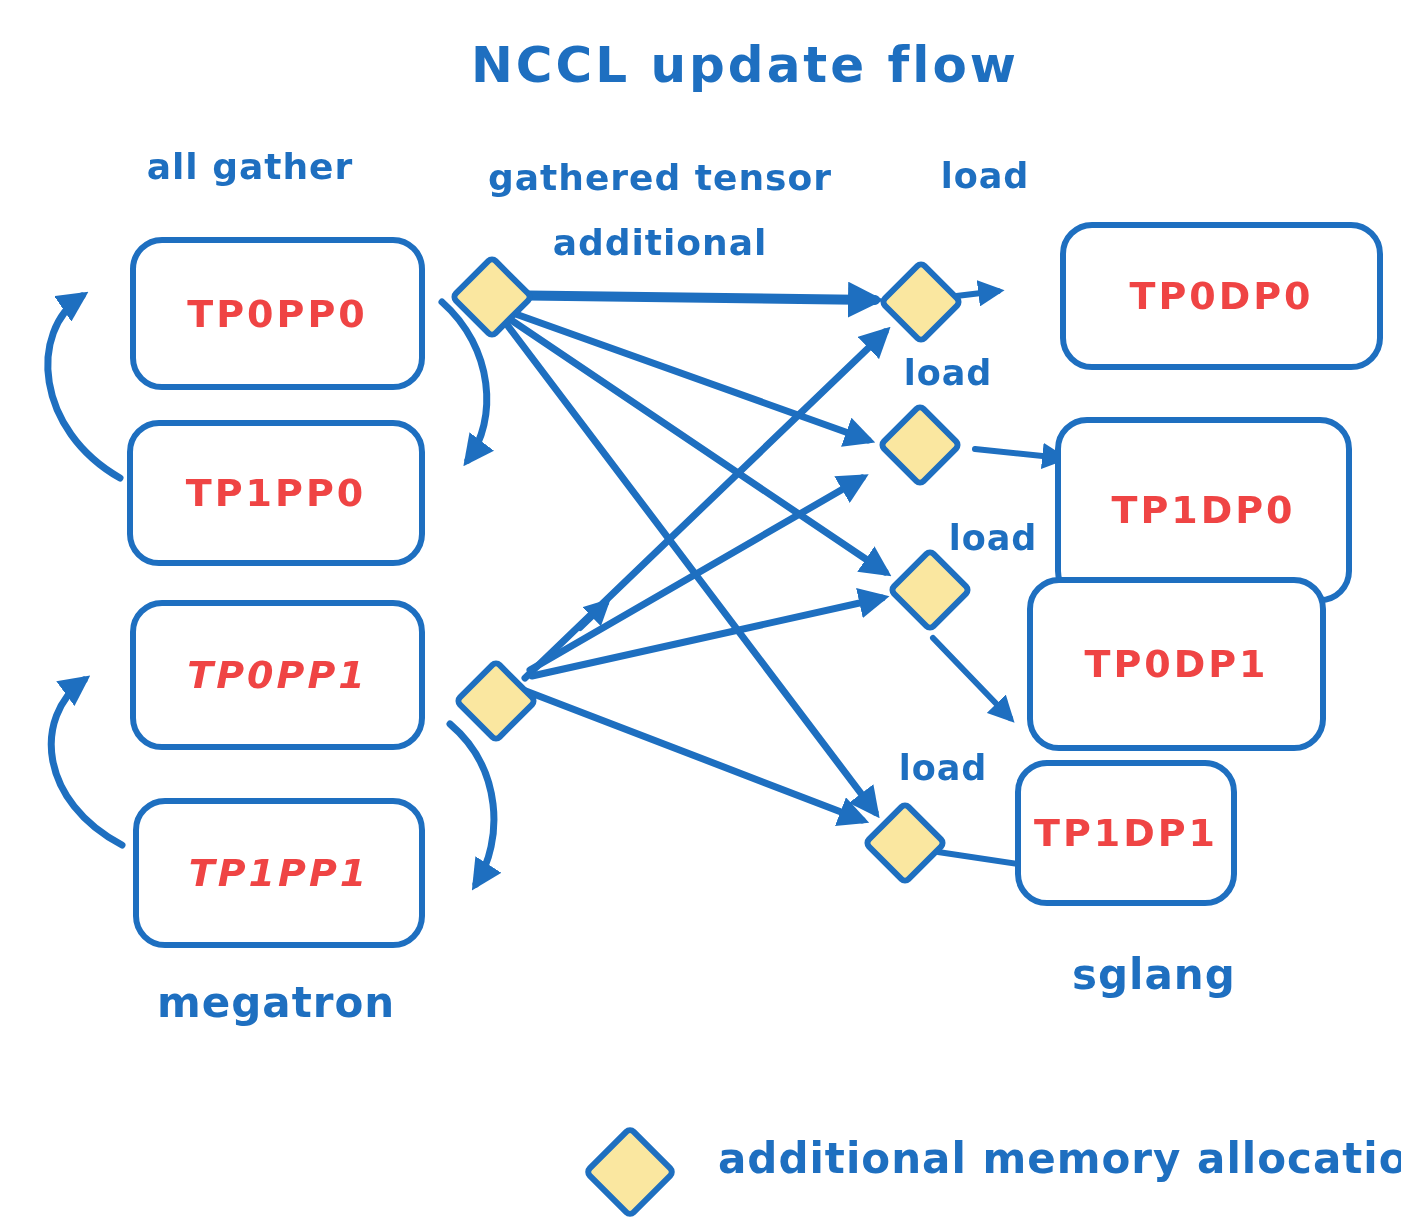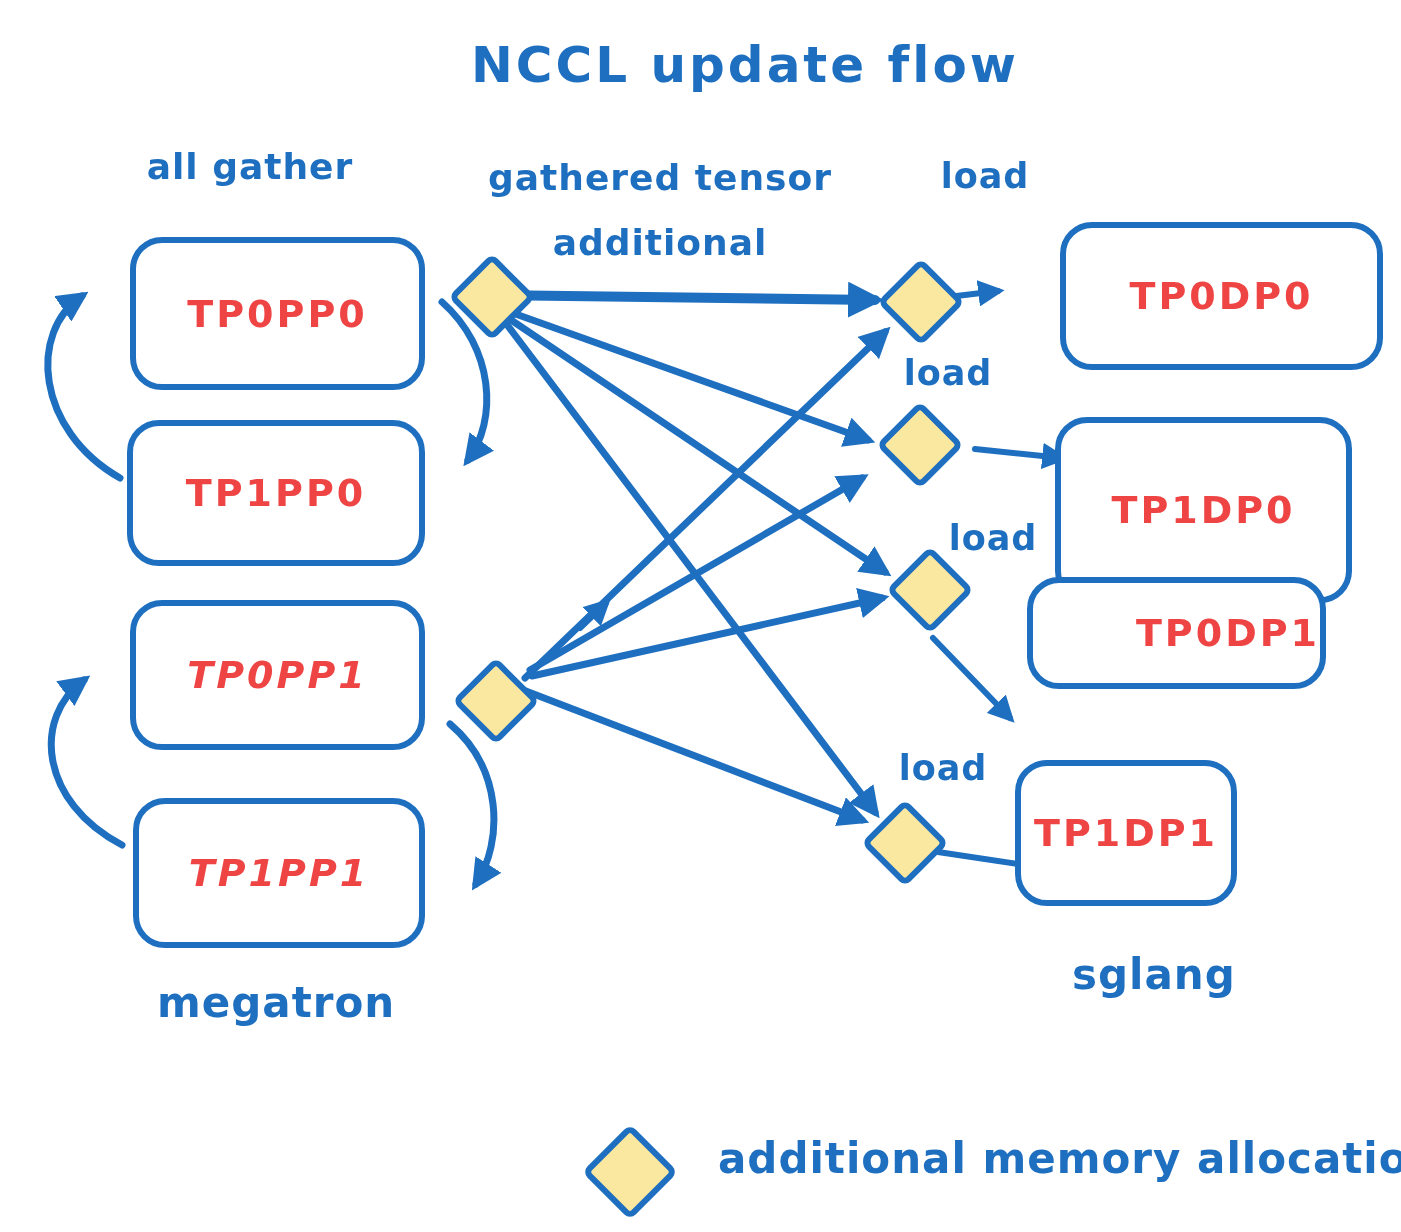--- a/index.html
+++ b/index.html
@@ -117,21 +117,21 @@
   <div class="abs node" style="left:133px;top:798px;width:292px;height:150px;font-style:italic;">
     <span class="nlabel">TP1PP1</span>
   </div>
 
   <div class="abs node" style="left:1017px;top:222px;width:323px;height:148px;margin-left:43px;">
     <span class="nlabel">TP0DP0</span>
   </div>
   <div class="abs node" style="left:1055px;top:417px;width:297px;height:186px;">
     <span class="nlabel">TP1DP0</span>
   </div>
-  <div class="abs node" style="left:1027px;top:577px;width:299px;height:112px;justify-content:flex-end;">
+  <div class="abs node" style="left:1027px;top:577px;width:299px;height:174px;">
     <span class="nlabel">TP0DP1</span>
   </div>
   <div class="abs node" style="left:1015px;top:760px;width:222px;height:146px;">
     <span class="nlabel">TP1DP1</span>
   </div>
 
   <div class="abs diamond d-norm" style="left:461px;top:266px;"></div>
   <div class="abs diamond d-norm" style="left:465px;top:670px;"></div>
   <div class="abs diamond d-norm" style="left:890px;top:271px;"></div>
   <div class="abs diamond d-norm" style="left:889px;top:414px;"></div>

